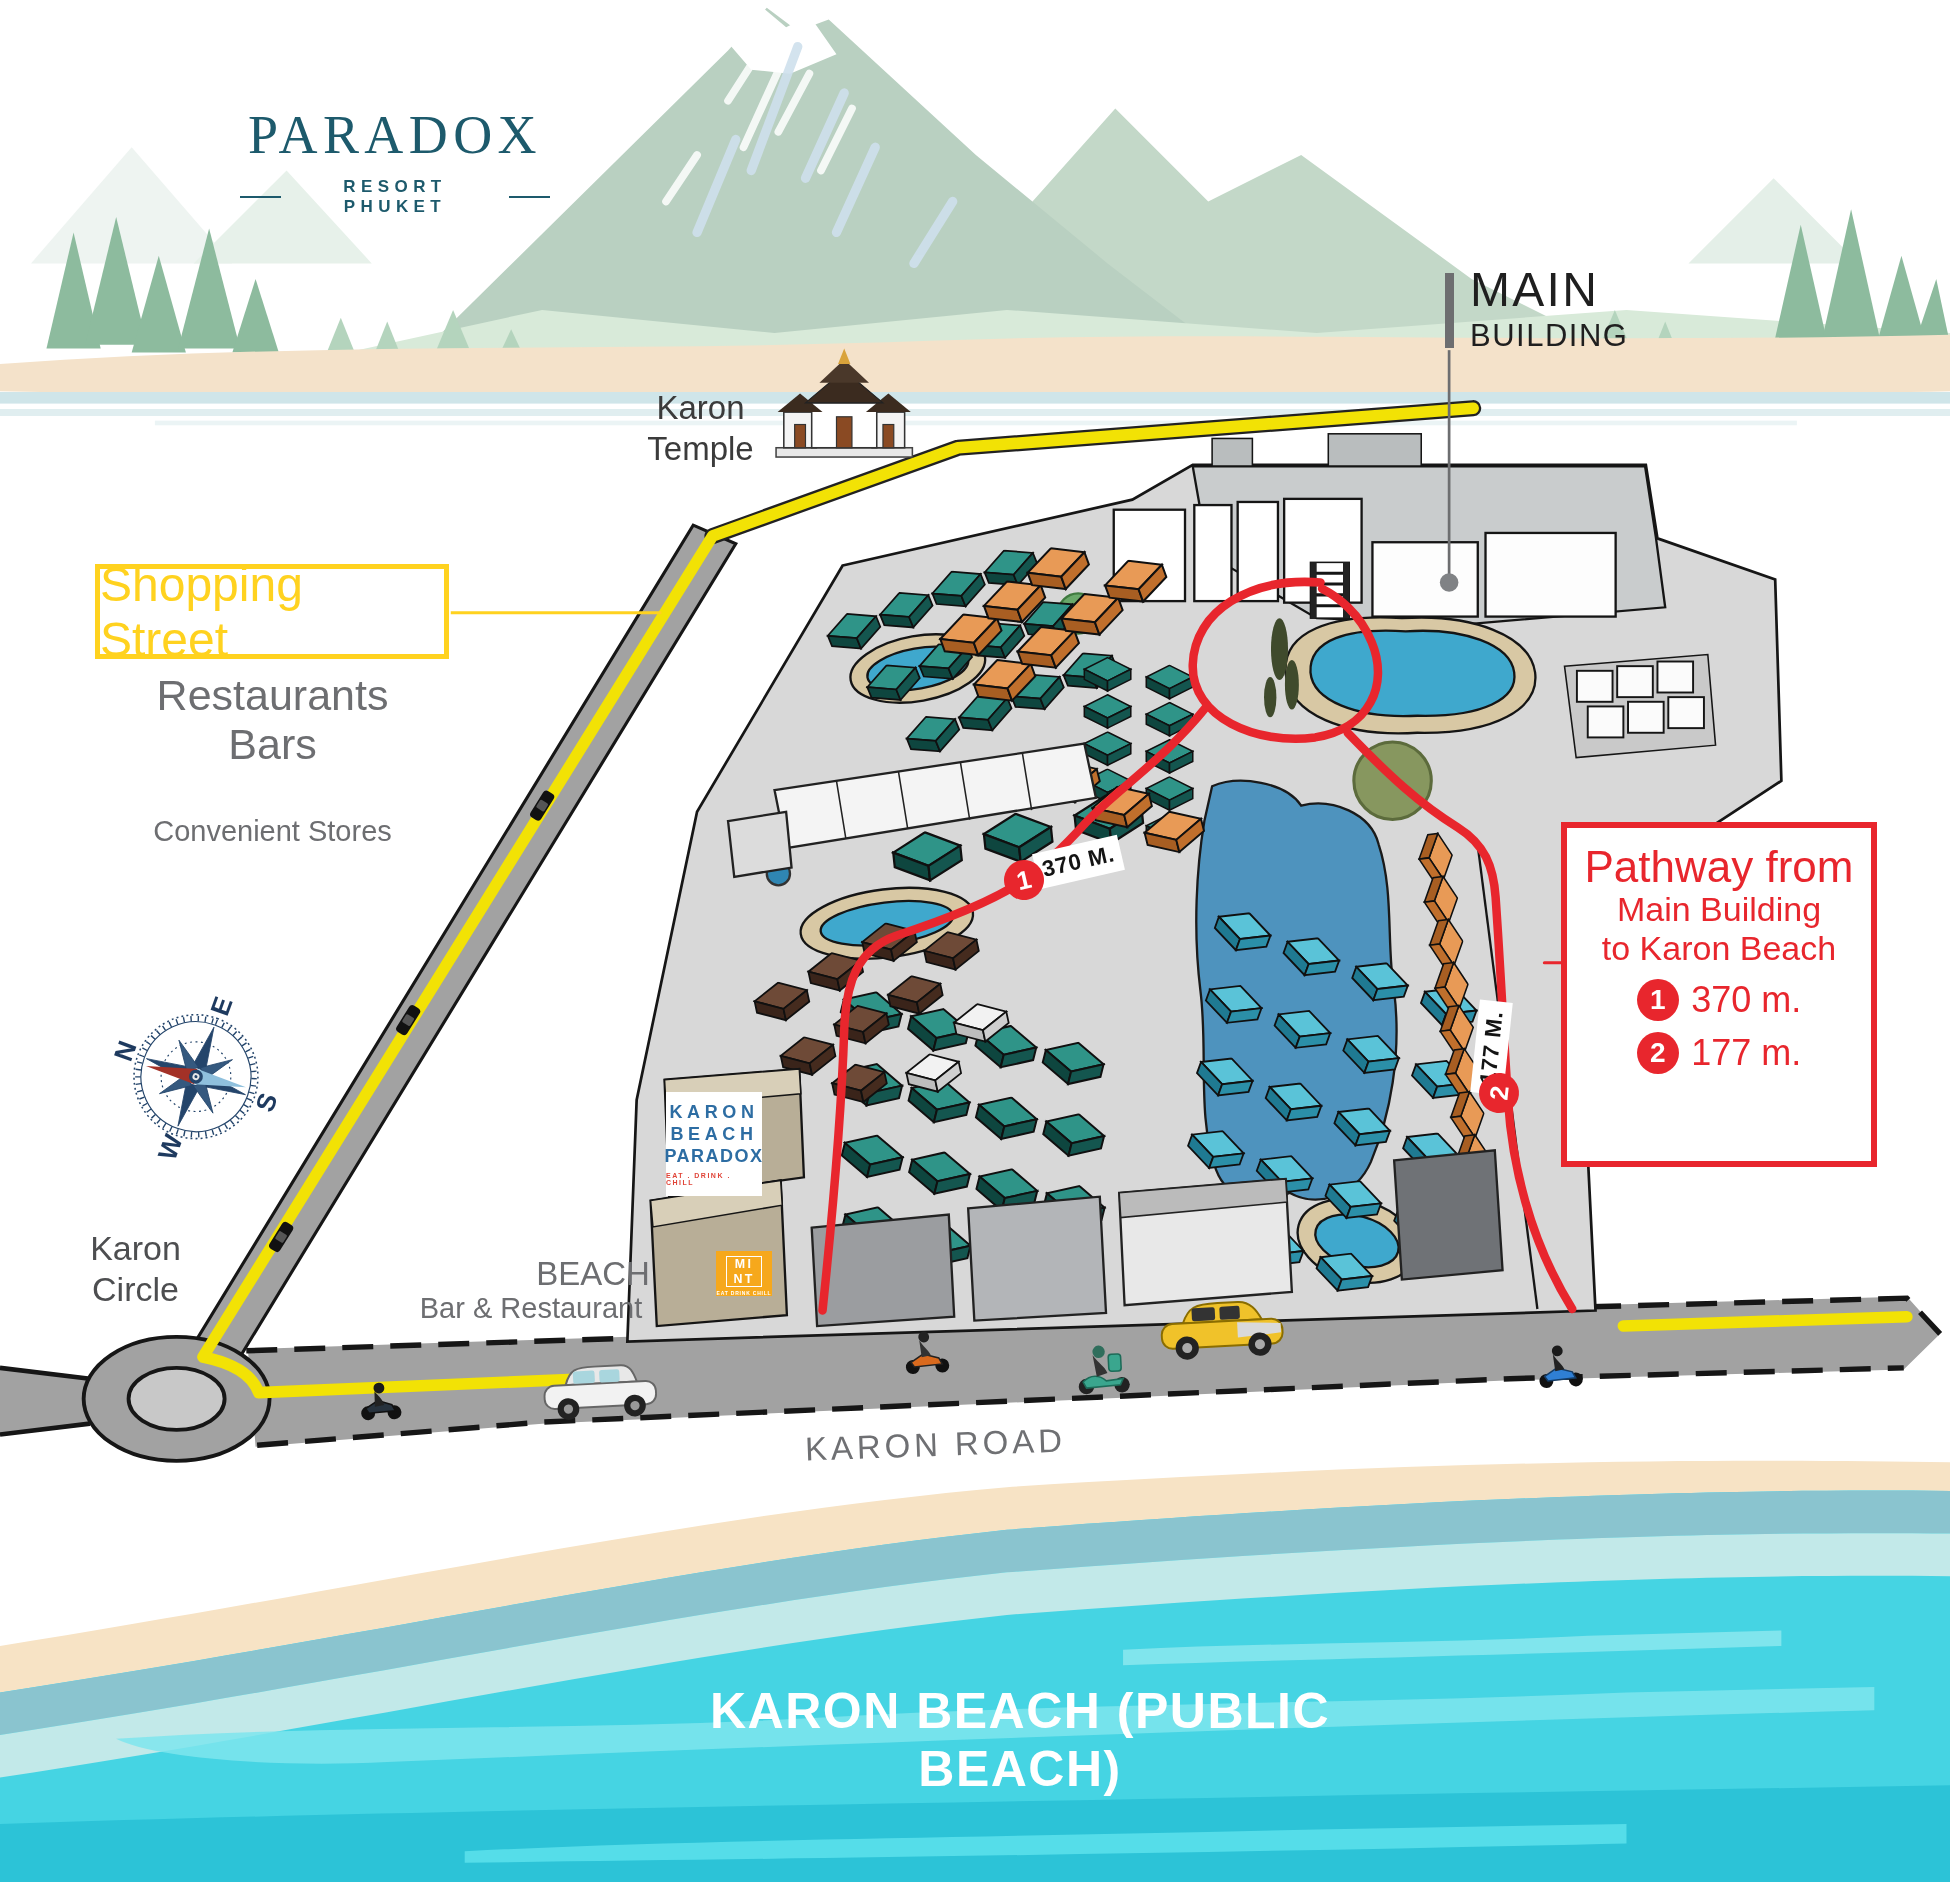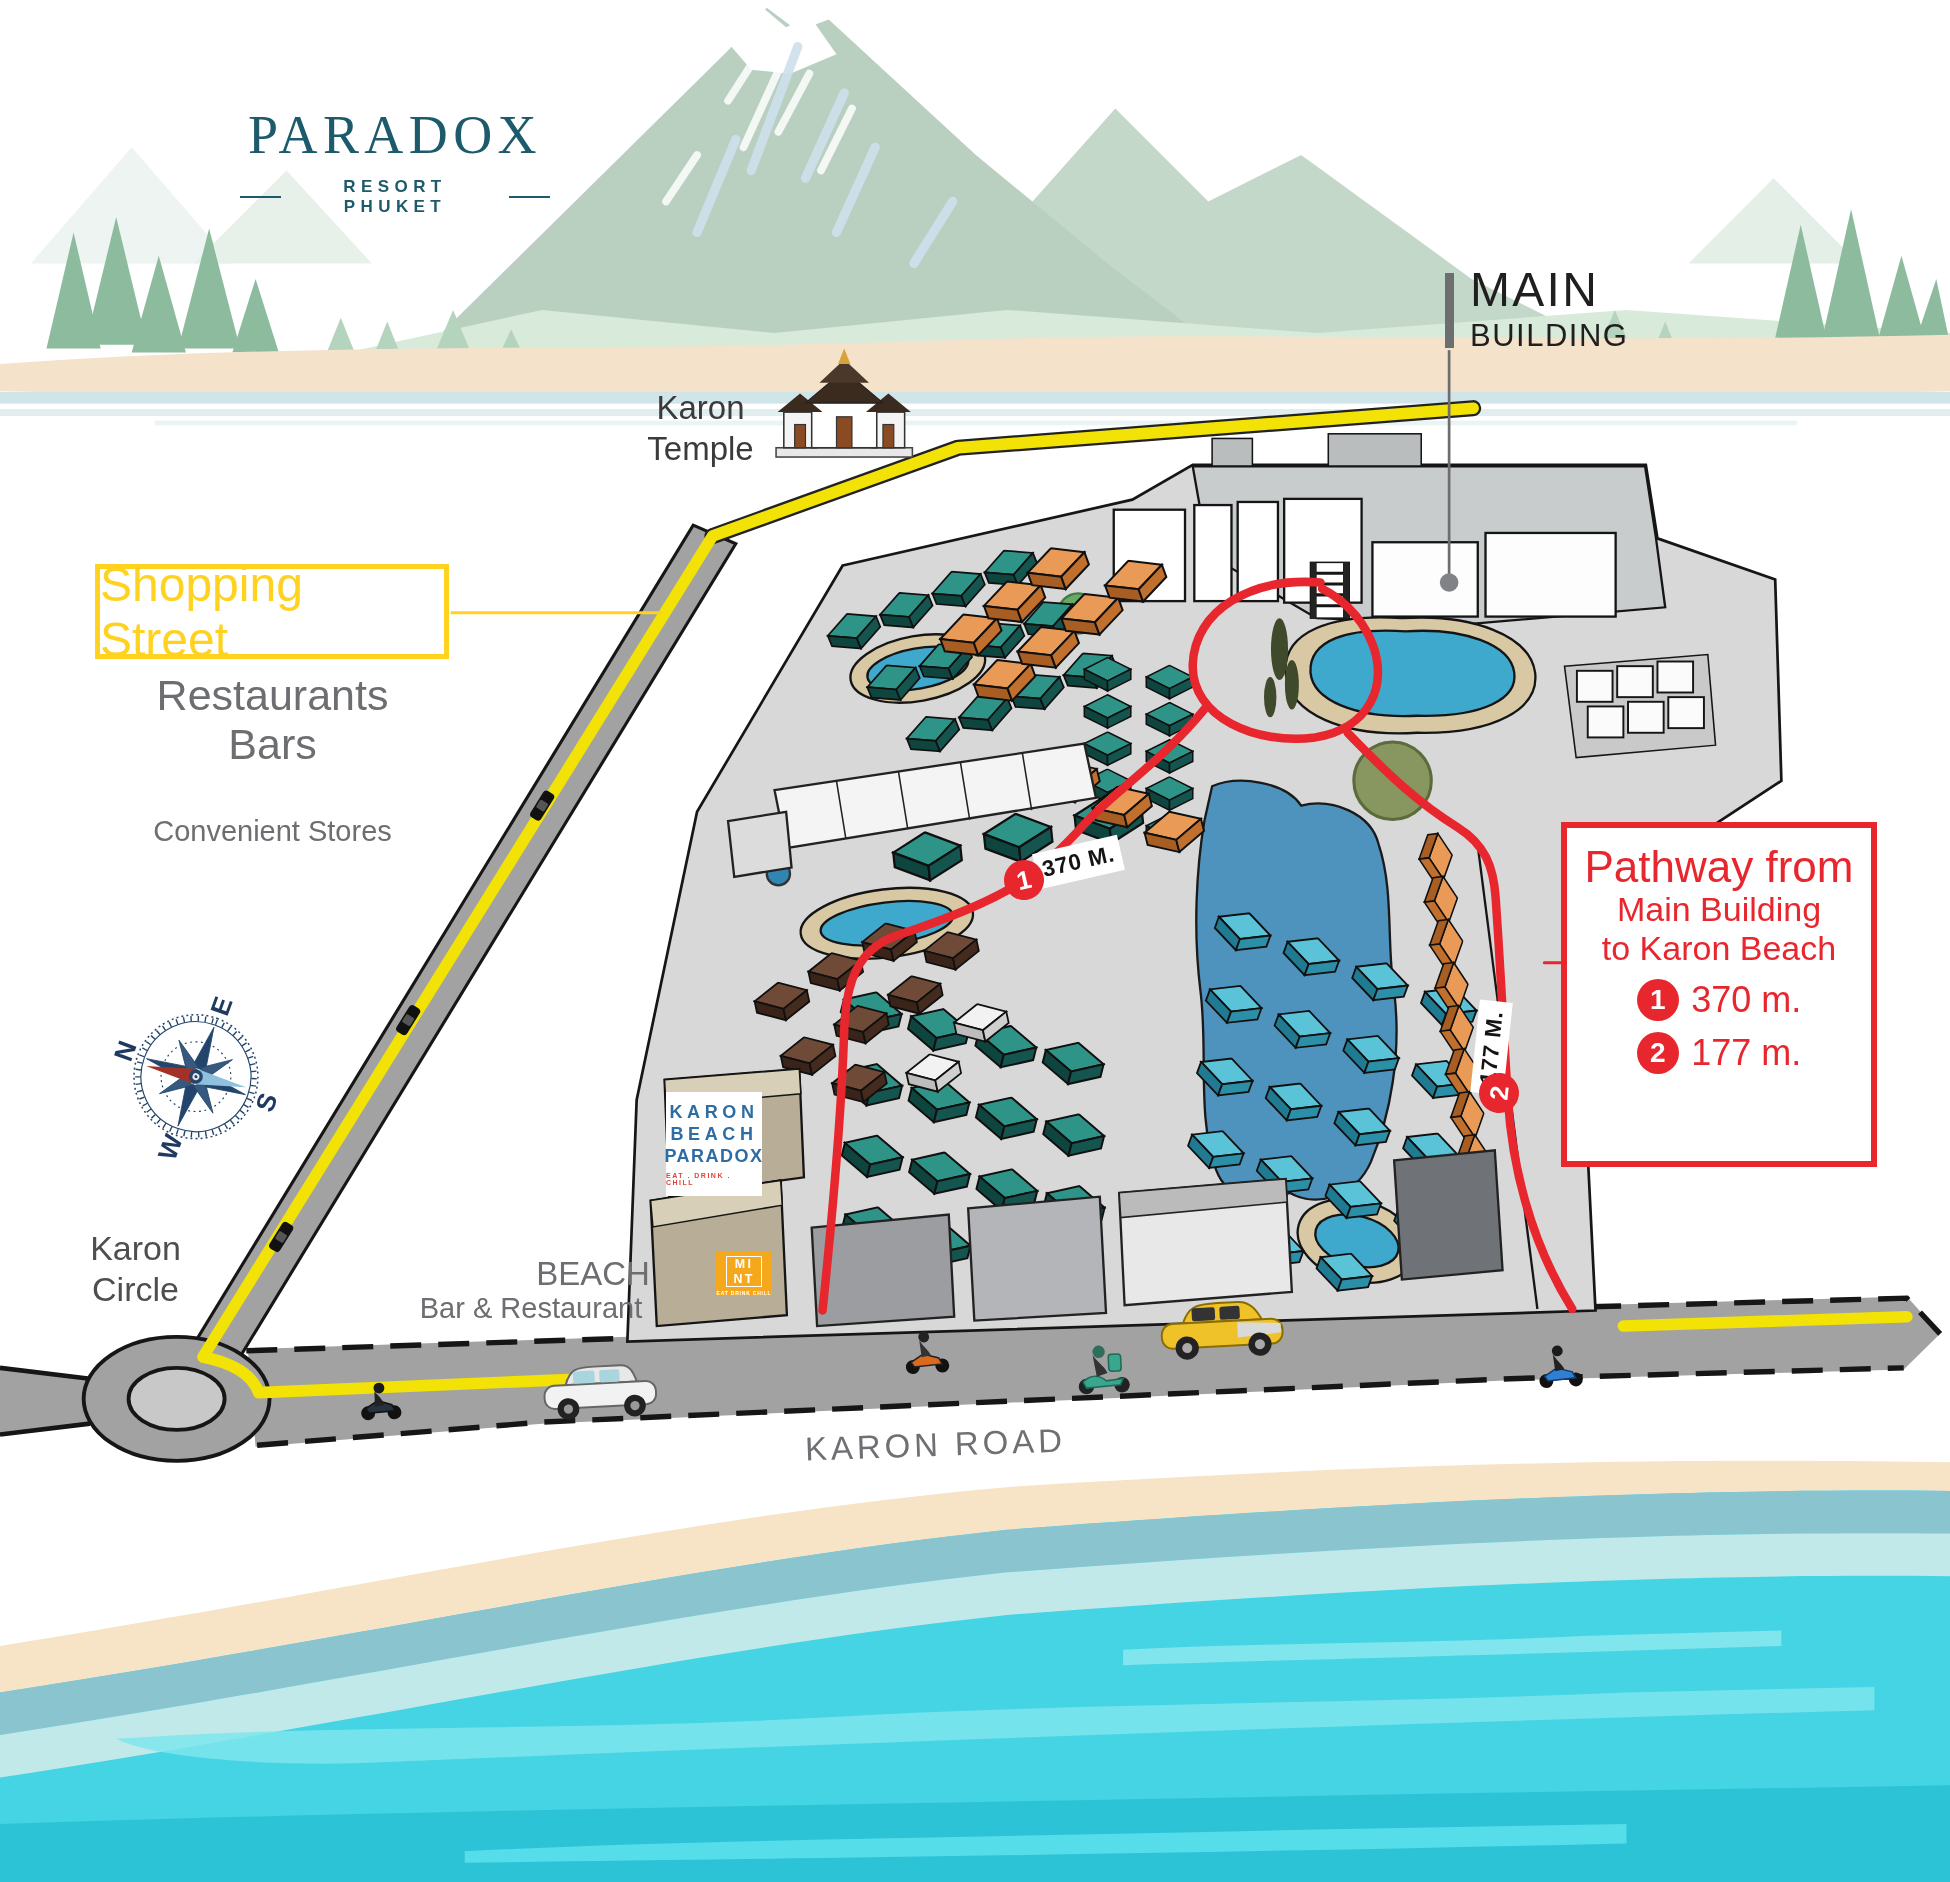--- a/index.html
+++ b/index.html
@@ -535,15 +535,16 @@
     <div class="pw-dist">177 m.</div>
   </div>
 </div>
 
 <div class="ov mk-lab" style="left:1035px;top:844px;width:87px;height:36px;transform:rotate(-13deg);">370 M.</div>
 <div class="ov mk-dot" style="left:1004px;top:860px;transform:rotate(-13deg);">1</div>
 <div class="ov mk-lab" style="left:1445px;top:1031px;width:93px;height:33px;transform:rotate(-84deg);">177 M.</div>
 <div class="ov mk-dot" style="left:1479px;top:1073px;transform:rotate(-84deg);">2</div>
 
 <div class="ov road-label" style="left:805px;top:1426px;transform:rotate(-2deg);">KARON ROAD</div>
+<div class="ov ctr beach-label" style="left:633px;top:1682px;width:774px;">KARON BEACH (PUBLIC BEACH)</div>
 
 </div>
 
 
 </body></html>

